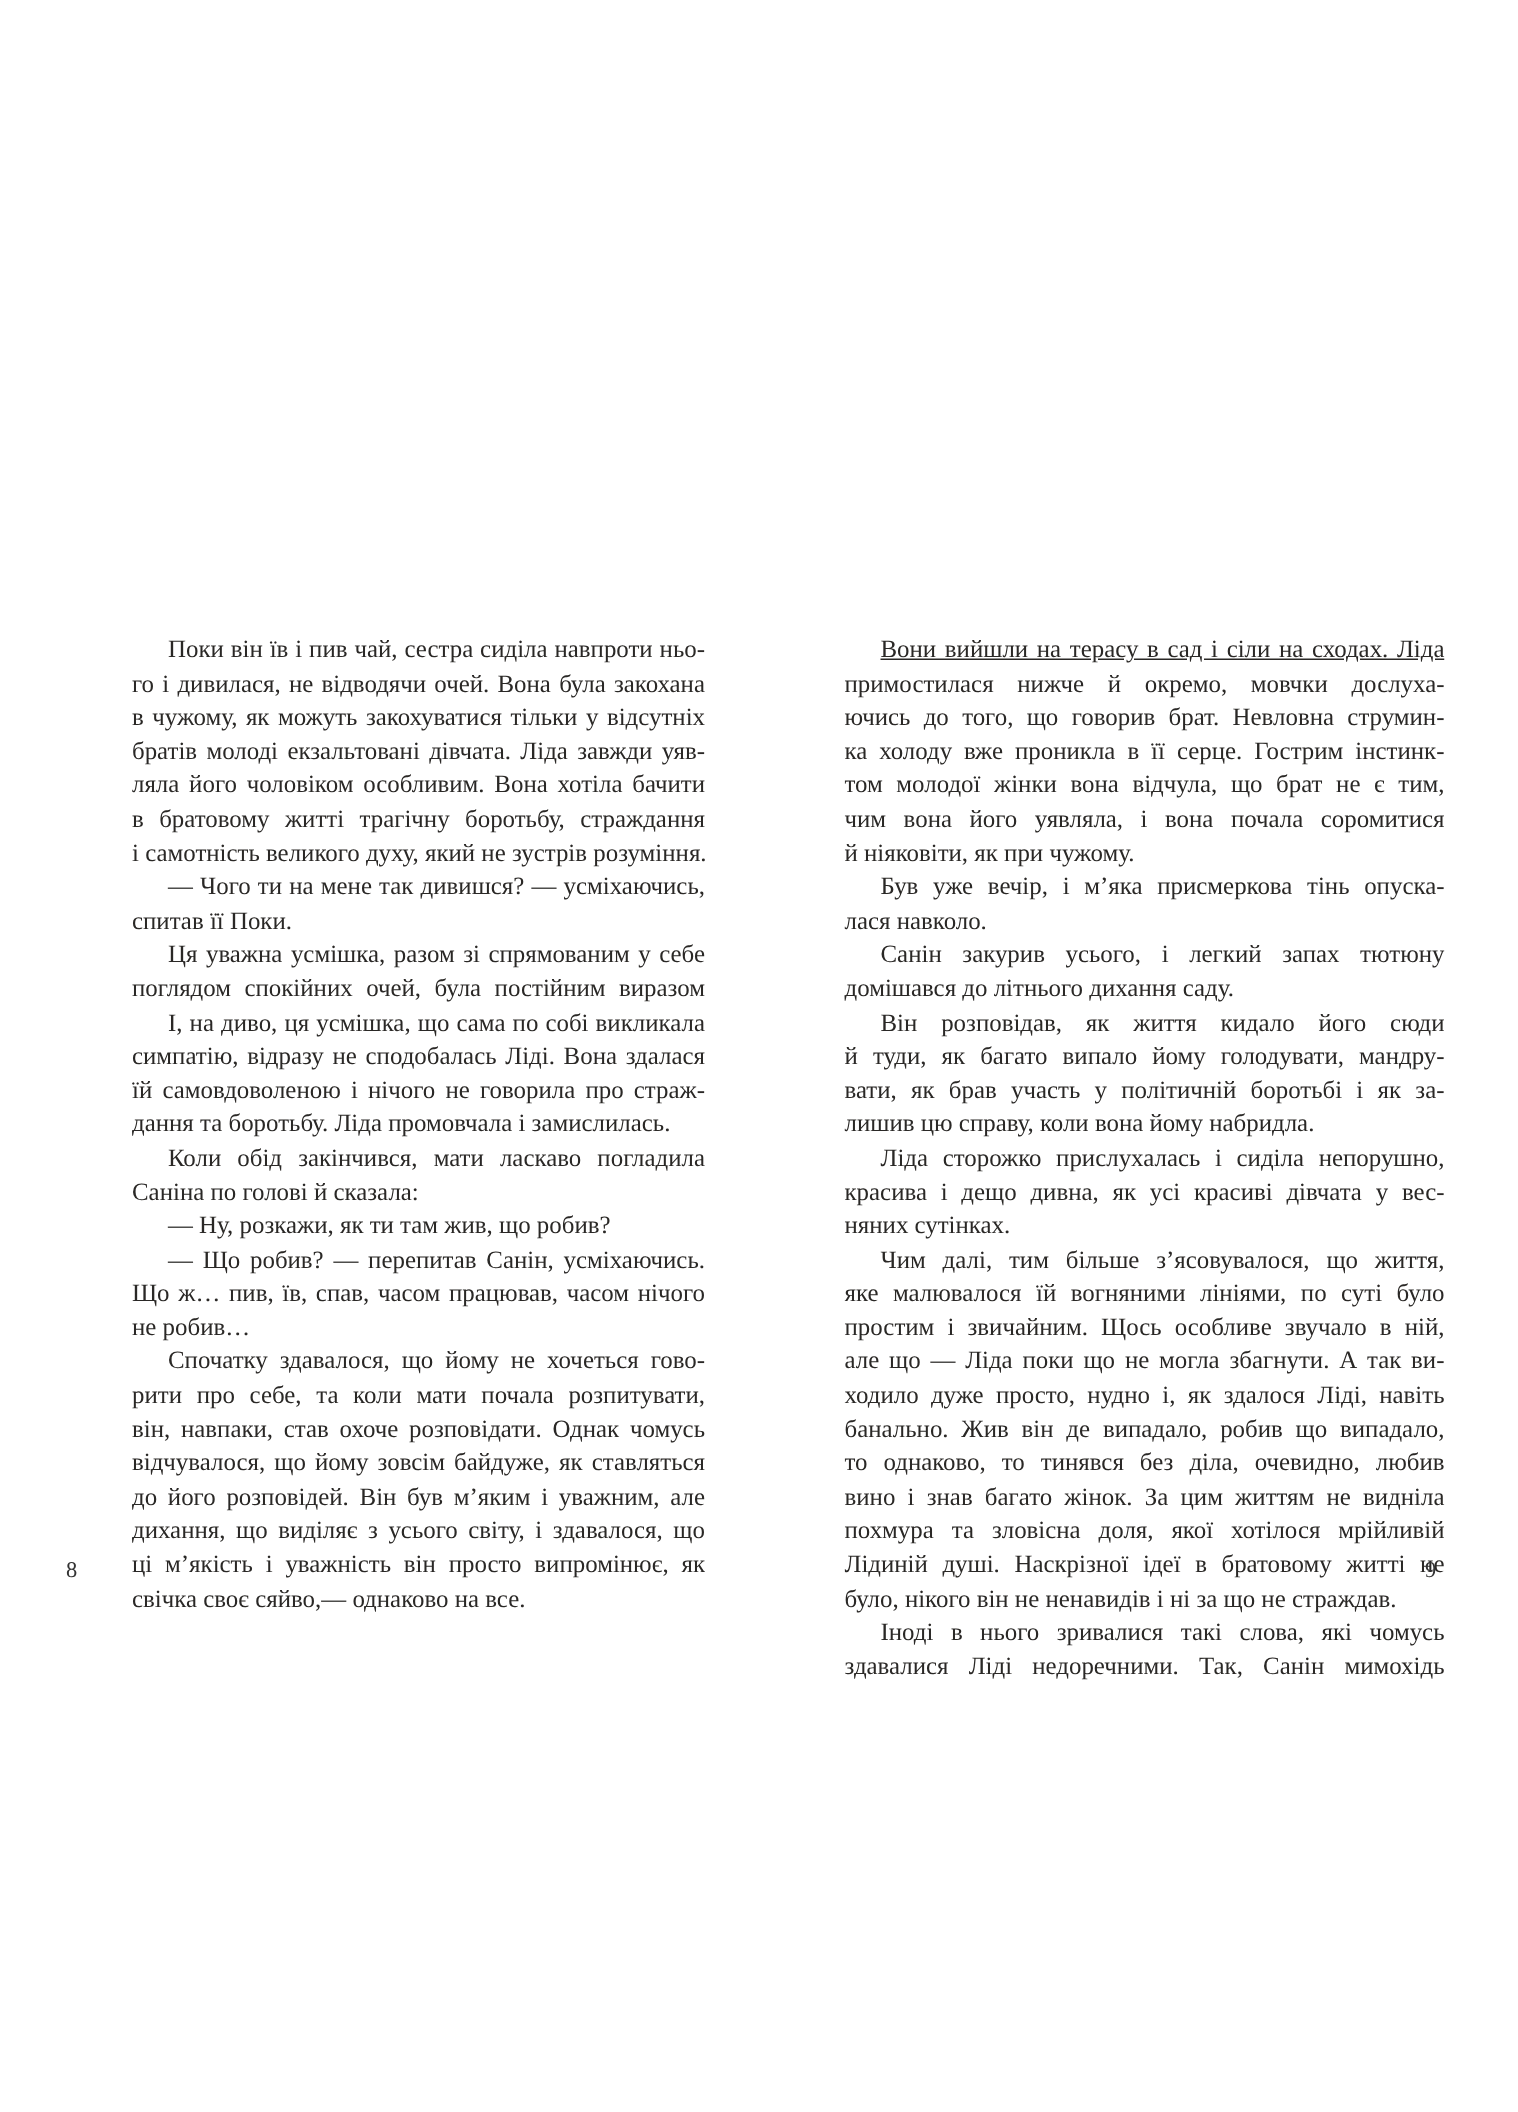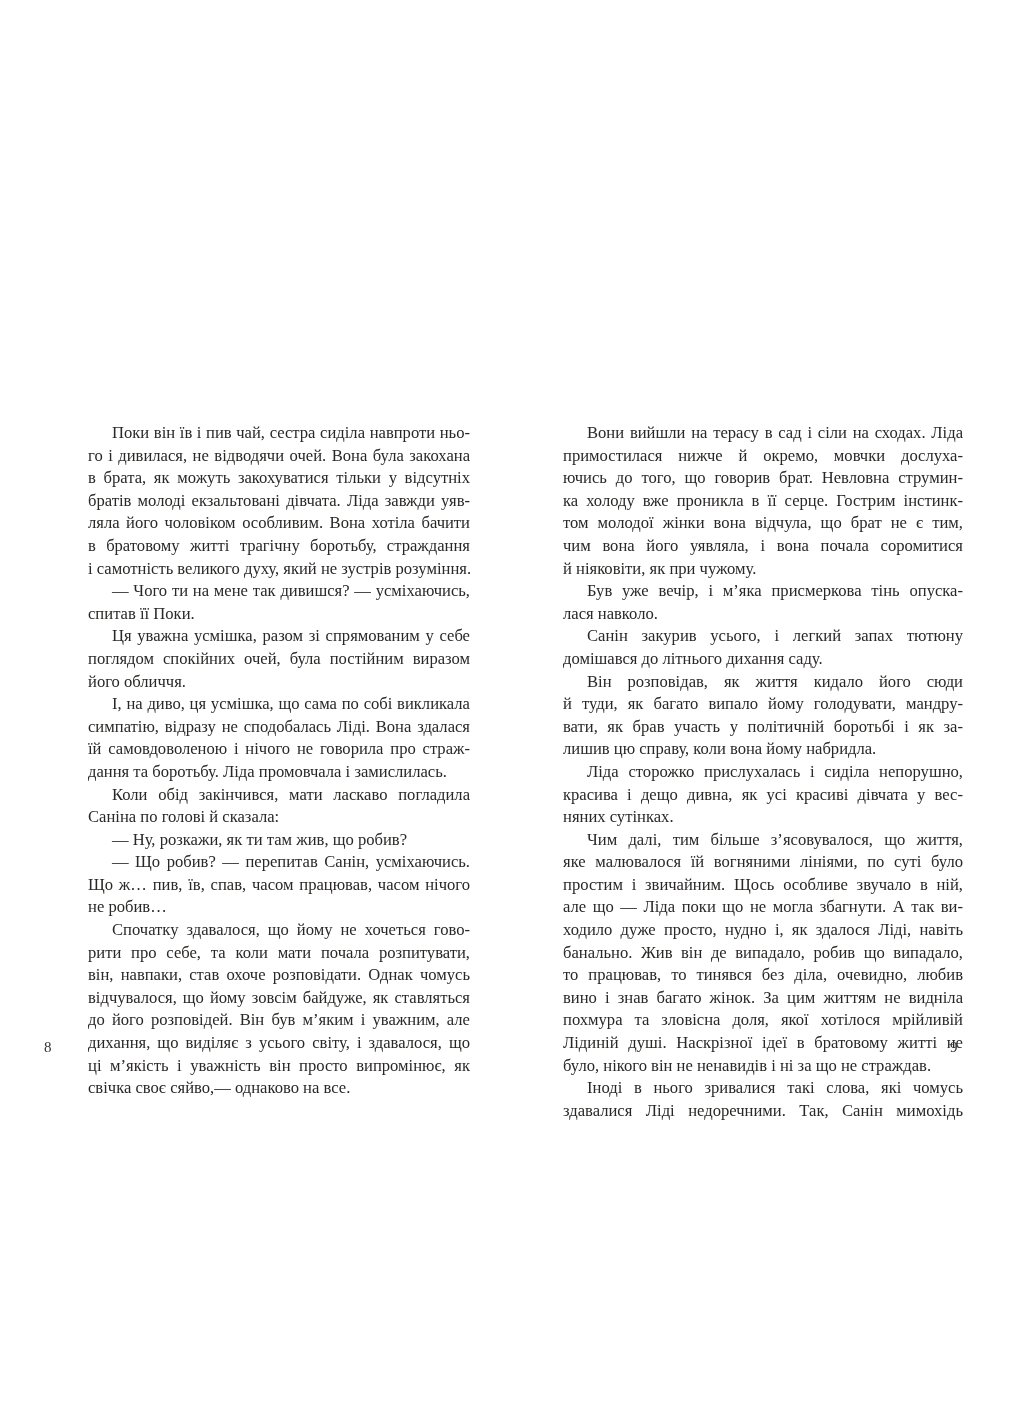--- a/index.html
+++ b/index.html
@@ -44,30 +44,29 @@
   .page-right .page-num { left: 444px; }
 </style>
 </head>
 <body>
 
 <div class="spread">
   <div class="page page-left">
     <div class="text-block" id="left-text">
         <span class="line indent" style="white-space: normal; overflow: hidden;">Поки він їв і пив чай, сестра сиділа навпроти ньо-</span>
         <span class="line" style="white-space: normal; overflow: hidden;">го і дивилася, не відводячи очей. Вона була закохана</span>
-        <span class="line" style="white-space: normal; overflow: hidden;">в брата, як можуть закохуватися тільки у відсутніх</span>
+        <span class="line" style="white-space: normal; overflow: hidden;">в чужому, як можуть закохуватися тільки у відсутніх</span>
         <span class="line" style="white-space: normal; overflow: hidden;">братів молоді екзальтовані дівчата. Ліда завжди уяв-</span>
         <span class="line" style="white-space: normal; overflow: hidden;">ляла його чоловіком особливим. Вона хотіла бачити</span>
         <span class="line" style="white-space: normal; overflow: hidden;">в братовому житті трагічну боротьбу, страждання</span>
         <span class="line last">і самотність великого духу, який не зустрів розуміння.</span>
         <span class="line indent" style="white-space: normal; overflow: hidden;">— Чого ти на мене так дивишся? — усміхаючись,</span>
         <span class="line last">спитав її Поки.</span>
         <span class="line indent" style="white-space: normal; overflow: hidden;">Ця уважна усмішка, разом зі спрямованим у себе</span>
         <span class="line" style="white-space: normal; overflow: hidden;">поглядом спокійних очей, була постійним виразом</span>
-        <span class="line last">його обличчя.</span>
         <span class="line indent" style="white-space: normal; overflow: hidden;">І, на диво, ця усмішка, що сама по собі викликала</span>
         <span class="line" style="white-space: normal; overflow: hidden;">симпатію, відразу не сподобалась Ліді. Вона здалася</span>
         <span class="line" style="white-space: normal; overflow: hidden;">їй самовдоволеною і нічого не говорила про страж-</span>
         <span class="line last">дання та боротьбу. Ліда промовчала і замислилась.</span>
         <span class="line indent" style="white-space: normal; overflow: hidden;">Коли обід закінчився, мати ласкаво погладила</span>
         <span class="line last">Саніна по голові й сказала:</span>
         <span class="line indent last">— Ну, розкажи, як ти там жив, що робив?</span>
         <span class="line indent" style="white-space: normal; overflow: hidden;">— Що робив? — перепитав Санін, усміхаючись.—</span>
         <span class="line" style="white-space: normal; overflow: hidden;">Що ж… пив, їв, спав, часом працював, часом нічого</span>
         <span class="line last">не робив…</span>
@@ -77,21 +76,21 @@
         <span class="line" style="white-space: normal; overflow: hidden;">відчувалося, що йому зовсім байдуже, як ставляться</span>
         <span class="line" style="white-space: normal; overflow: hidden;">до його розповідей. Він був м’яким і уважним, але</span>
         <span class="line" style="white-space: normal; overflow: hidden;">дихання, що виділяє з усього світу, і здавалося, що</span>
         <span class="line" style="white-space: normal; overflow: hidden;">ці м’якість і уважність він просто випромінює, як</span>
         <span class="line last">свічка своє сяйво,— однаково на все.</span>
       </div>
     <div class="page-num">8</div>
   </div>
   <div class="page page-right">
     <div class="text-block" id="right-text">
-        <span class="line indent" style="white-space: normal; overflow: hidden;">Вони вийшли на терасу в сад і сіли на сходах. Ліда</span>
+        <span class="line indent" style="white-space: normal; overflow: hidden; text-decoration: underline;">Вони вийшли на терасу в сад і сіли на сходах. Ліда</span>
         <span class="line" style="white-space: normal; overflow: hidden;">примостилася нижче й окремо, мовчки дослуха-</span>
         <span class="line" style="white-space: normal; overflow: hidden;">ючись до того, що говорив брат. Невловна струмин-</span>
         <span class="line" style="white-space: normal; overflow: hidden;">ка холоду вже проникла в її серце. Гострим інстинк-</span>
         <span class="line" style="white-space: normal; overflow: hidden;">том молодої жінки вона відчула, що брат не є тим,</span>
         <span class="line" style="white-space: normal; overflow: hidden;">чим вона його уявляла, і вона почала соромитися</span>
         <span class="line last">й ніяковіти, як при чужому.</span>
         <span class="line indent" style="white-space: normal; overflow: hidden;">Був уже вечір, і м’яка присмеркова тінь опуска-</span>
         <span class="line last">лася навколо.</span>
         <span class="line indent" style="white-space: normal; overflow: hidden;">Санін закурив усього, і легкий запах тютюну</span>
         <span class="line last">домішався до літнього дихання саду.</span>
@@ -101,21 +100,21 @@
         <span class="line last">лишив цю справу, коли вона йому набридла.</span>
         <span class="line indent" style="white-space: normal; overflow: hidden;">Ліда сторожко прислухалась і сиділа непорушно,</span>
         <span class="line" style="white-space: normal; overflow: hidden;">красива і дещо дивна, як усі красиві дівчата у вес-</span>
         <span class="line last">няних сутінках.</span>
         <span class="line indent" style="white-space: normal; overflow: hidden;">Чим далі, тим більше з’ясовувалося, що життя,</span>
         <span class="line" style="white-space: normal; overflow: hidden;">яке малювалося їй вогняними лініями, по суті було</span>
         <span class="line" style="white-space: normal; overflow: hidden;">простим і звичайним. Щось особливе звучало в ній,</span>
         <span class="line" style="white-space: normal; overflow: hidden;">але що — Ліда поки що не могла збагнути. А так ви-</span>
         <span class="line" style="white-space: normal; overflow: hidden;">ходило дуже просто, нудно і, як здалося Ліді, навіть</span>
         <span class="line" style="white-space: normal; overflow: hidden;">банально. Жив він де випадало, робив що випадало,</span>
-        <span class="line" style="white-space: normal; overflow: hidden;">то працював, то тинявся без діла, очевидно, любив</span>
+        <span class="line" style="white-space: normal; overflow: hidden;">то однаково, то тинявся без діла, очевидно, любив</span>
         <span class="line" style="white-space: normal; overflow: hidden;">вино і знав багато жінок. За цим життям не видніла</span>
         <span class="line" style="white-space: normal; overflow: hidden;">похмура та зловісна доля, якої хотілося мрійливій</span>
         <span class="line" style="white-space: normal; overflow: hidden;">Лідиній душі. Наскрізної ідеї в братовому житті не</span>
         <span class="line last">було, нікого він не ненавидів і ні за що не страждав.</span>
         <span class="line indent" style="white-space: normal; overflow: hidden;">Іноді в нього зривалися такі слова, які чомусь</span>
         <span class="line" style="white-space: normal; overflow: hidden;">здавалися Ліді недоречними. Так, Санін мимохідь</span>
       </div>
     <div class="page-num">9</div>
   </div>
 </div>

